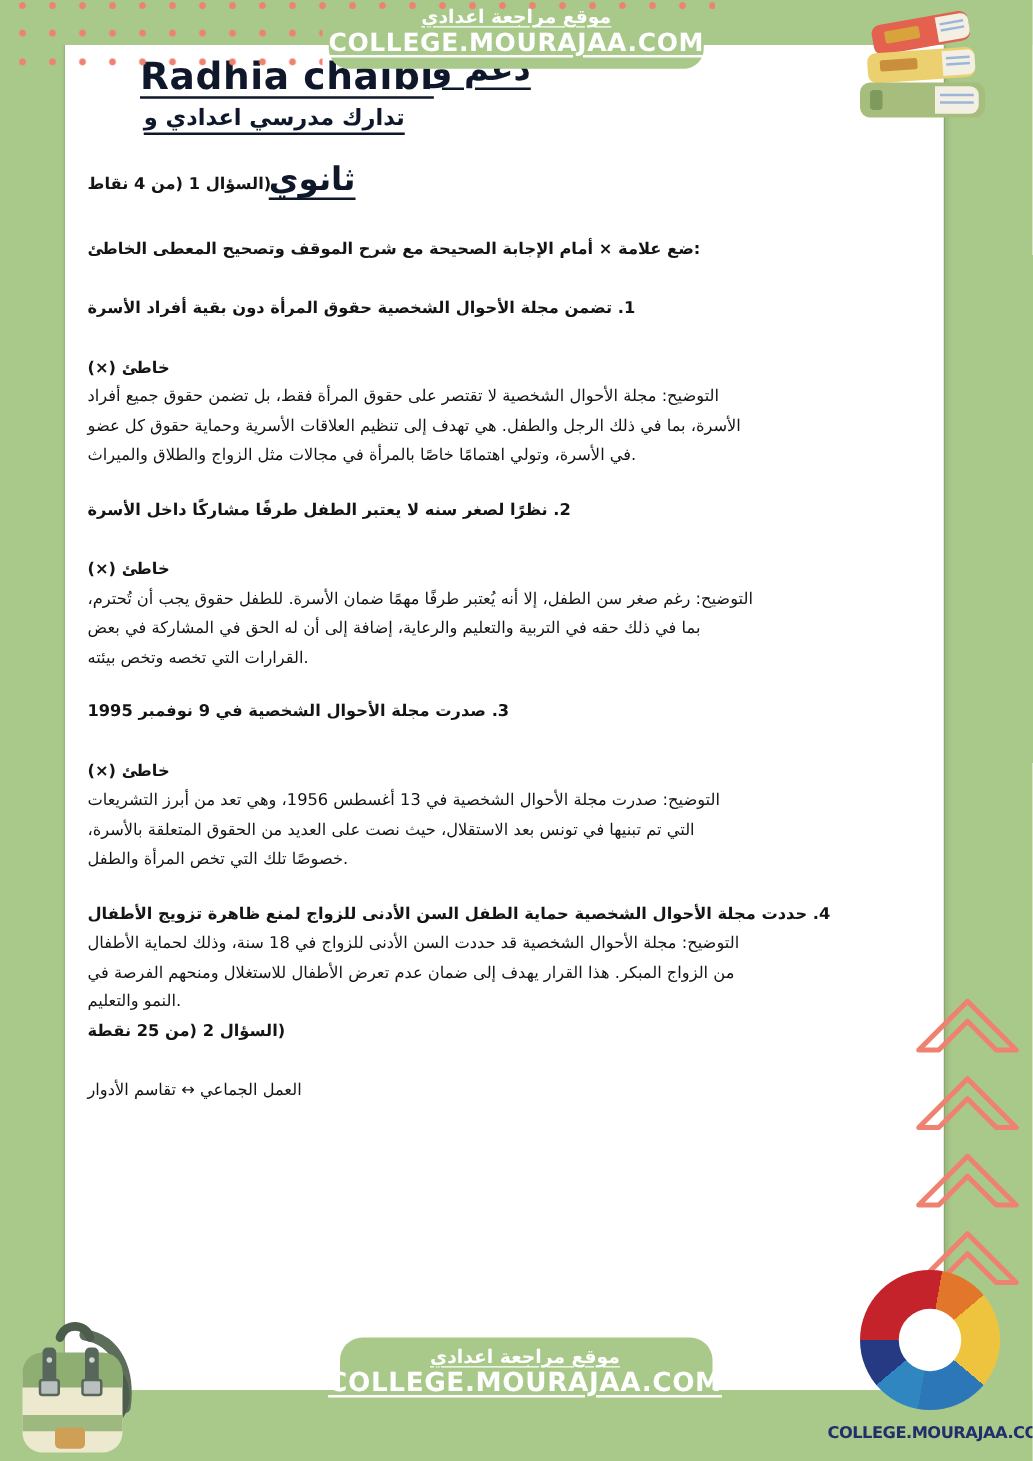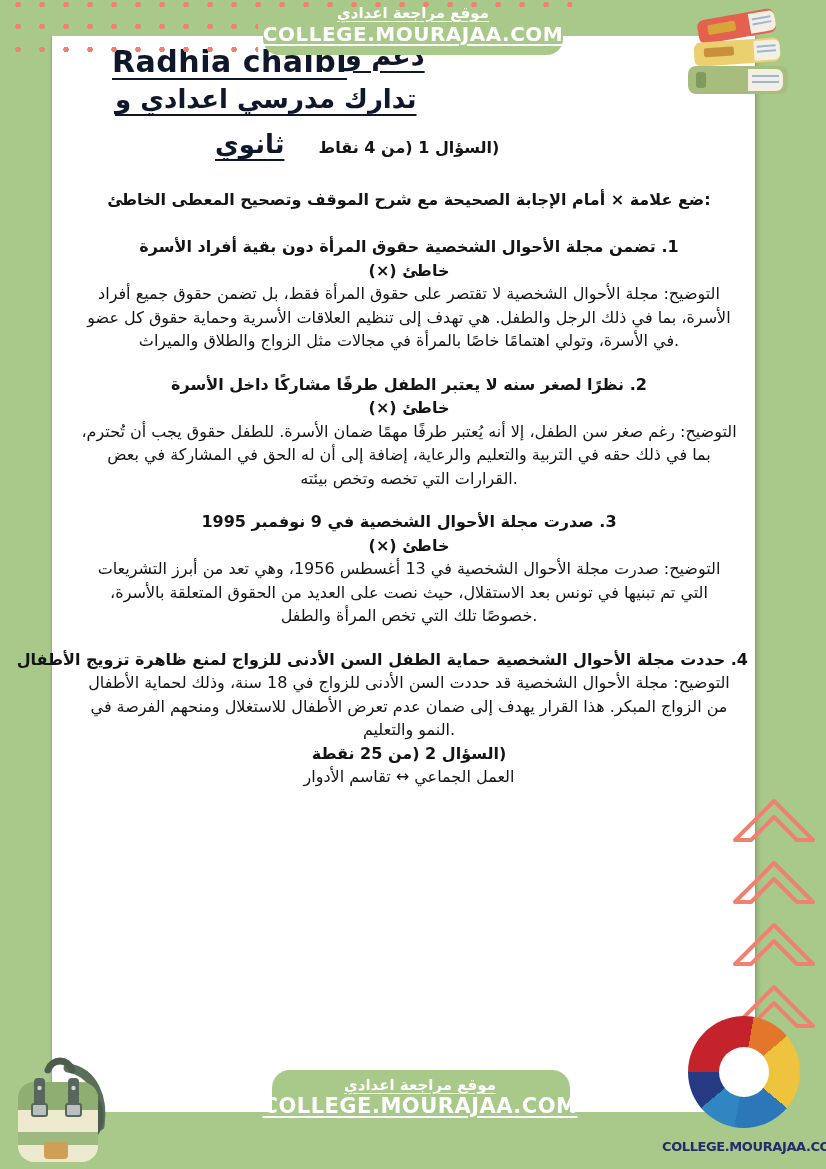--- a/index.html
+++ b/index.html
@@ -31,32 +31,32 @@
         background-size:24px 7px;}
   .dots.r1{left:6px;top:1px;width:566px;}
   .dots.r2{left:6px;top:23px;width:252px;}
   .dots.r3{left:6px;top:46px;width:252px;}
 
   
   .hand{position:absolute;z-index:2;color:#0f172a;font-weight:bold;
         text-decoration:underline;text-decoration-thickness:2px;text-underline-offset:6px;}
   .hand.en{left:112px;top:44px;font-size:30px;letter-spacing:.5px;}
   .hand.a1{left:345px;top:40px;font-size:27px;}
-  .hand.a2{left:115px;top:84px;font-size:26px;}
+  .hand.a2{left:115px;top:84px;font-size:18px;}
   .hand.a3{left:215px;top:129px;font-size:26px;}
 
   
-  .doc{position:absolute;left:70px;top:136px;width:678px;z-index:2;direction:rtl;text-align:center;
-       color:#141414;font-size:16px;line-height:23.5px;}
+  .doc{position:absolute;left:70px;top:136px;width:678px;z-index:2;direction:rtl;text-align:left;
+       color:#141414;font-size:13px;line-height:23.5px;}
   .doc div{white-space:nowrap;}
   .b{font-weight:bold;}
   .mt-sec{margin-top:28px;}
   .mt-st{margin-top:24px;}
   .mt-st2{margin-top:20px;}
-  .mt-v{}
+  .mt-v{margin-top:24px;}
 
   
   .chev{position:absolute;left:728px;width:92px;height:54px;z-index:3;}
 
   
   .books{position:absolute;left:682px;top:6px;width:112px;height:98px;z-index:4;}
   .backpack{position:absolute;left:8px;top:1048px;width:112px;height:121px;z-index:4;}
   .ring{position:absolute;left:688px;top:1016px;width:112px;height:112px;border-radius:50%;z-index:4;
         background:conic-gradient(from -45deg,#c4232b 0 55deg,#e2772c 55deg 95deg,#eec33d 95deg 175deg,
                    #2c77b8 175deg 235deg,#2f86c0 235deg 275deg,#263a83 275deg 315deg,#c4232b 315deg 360deg);}

